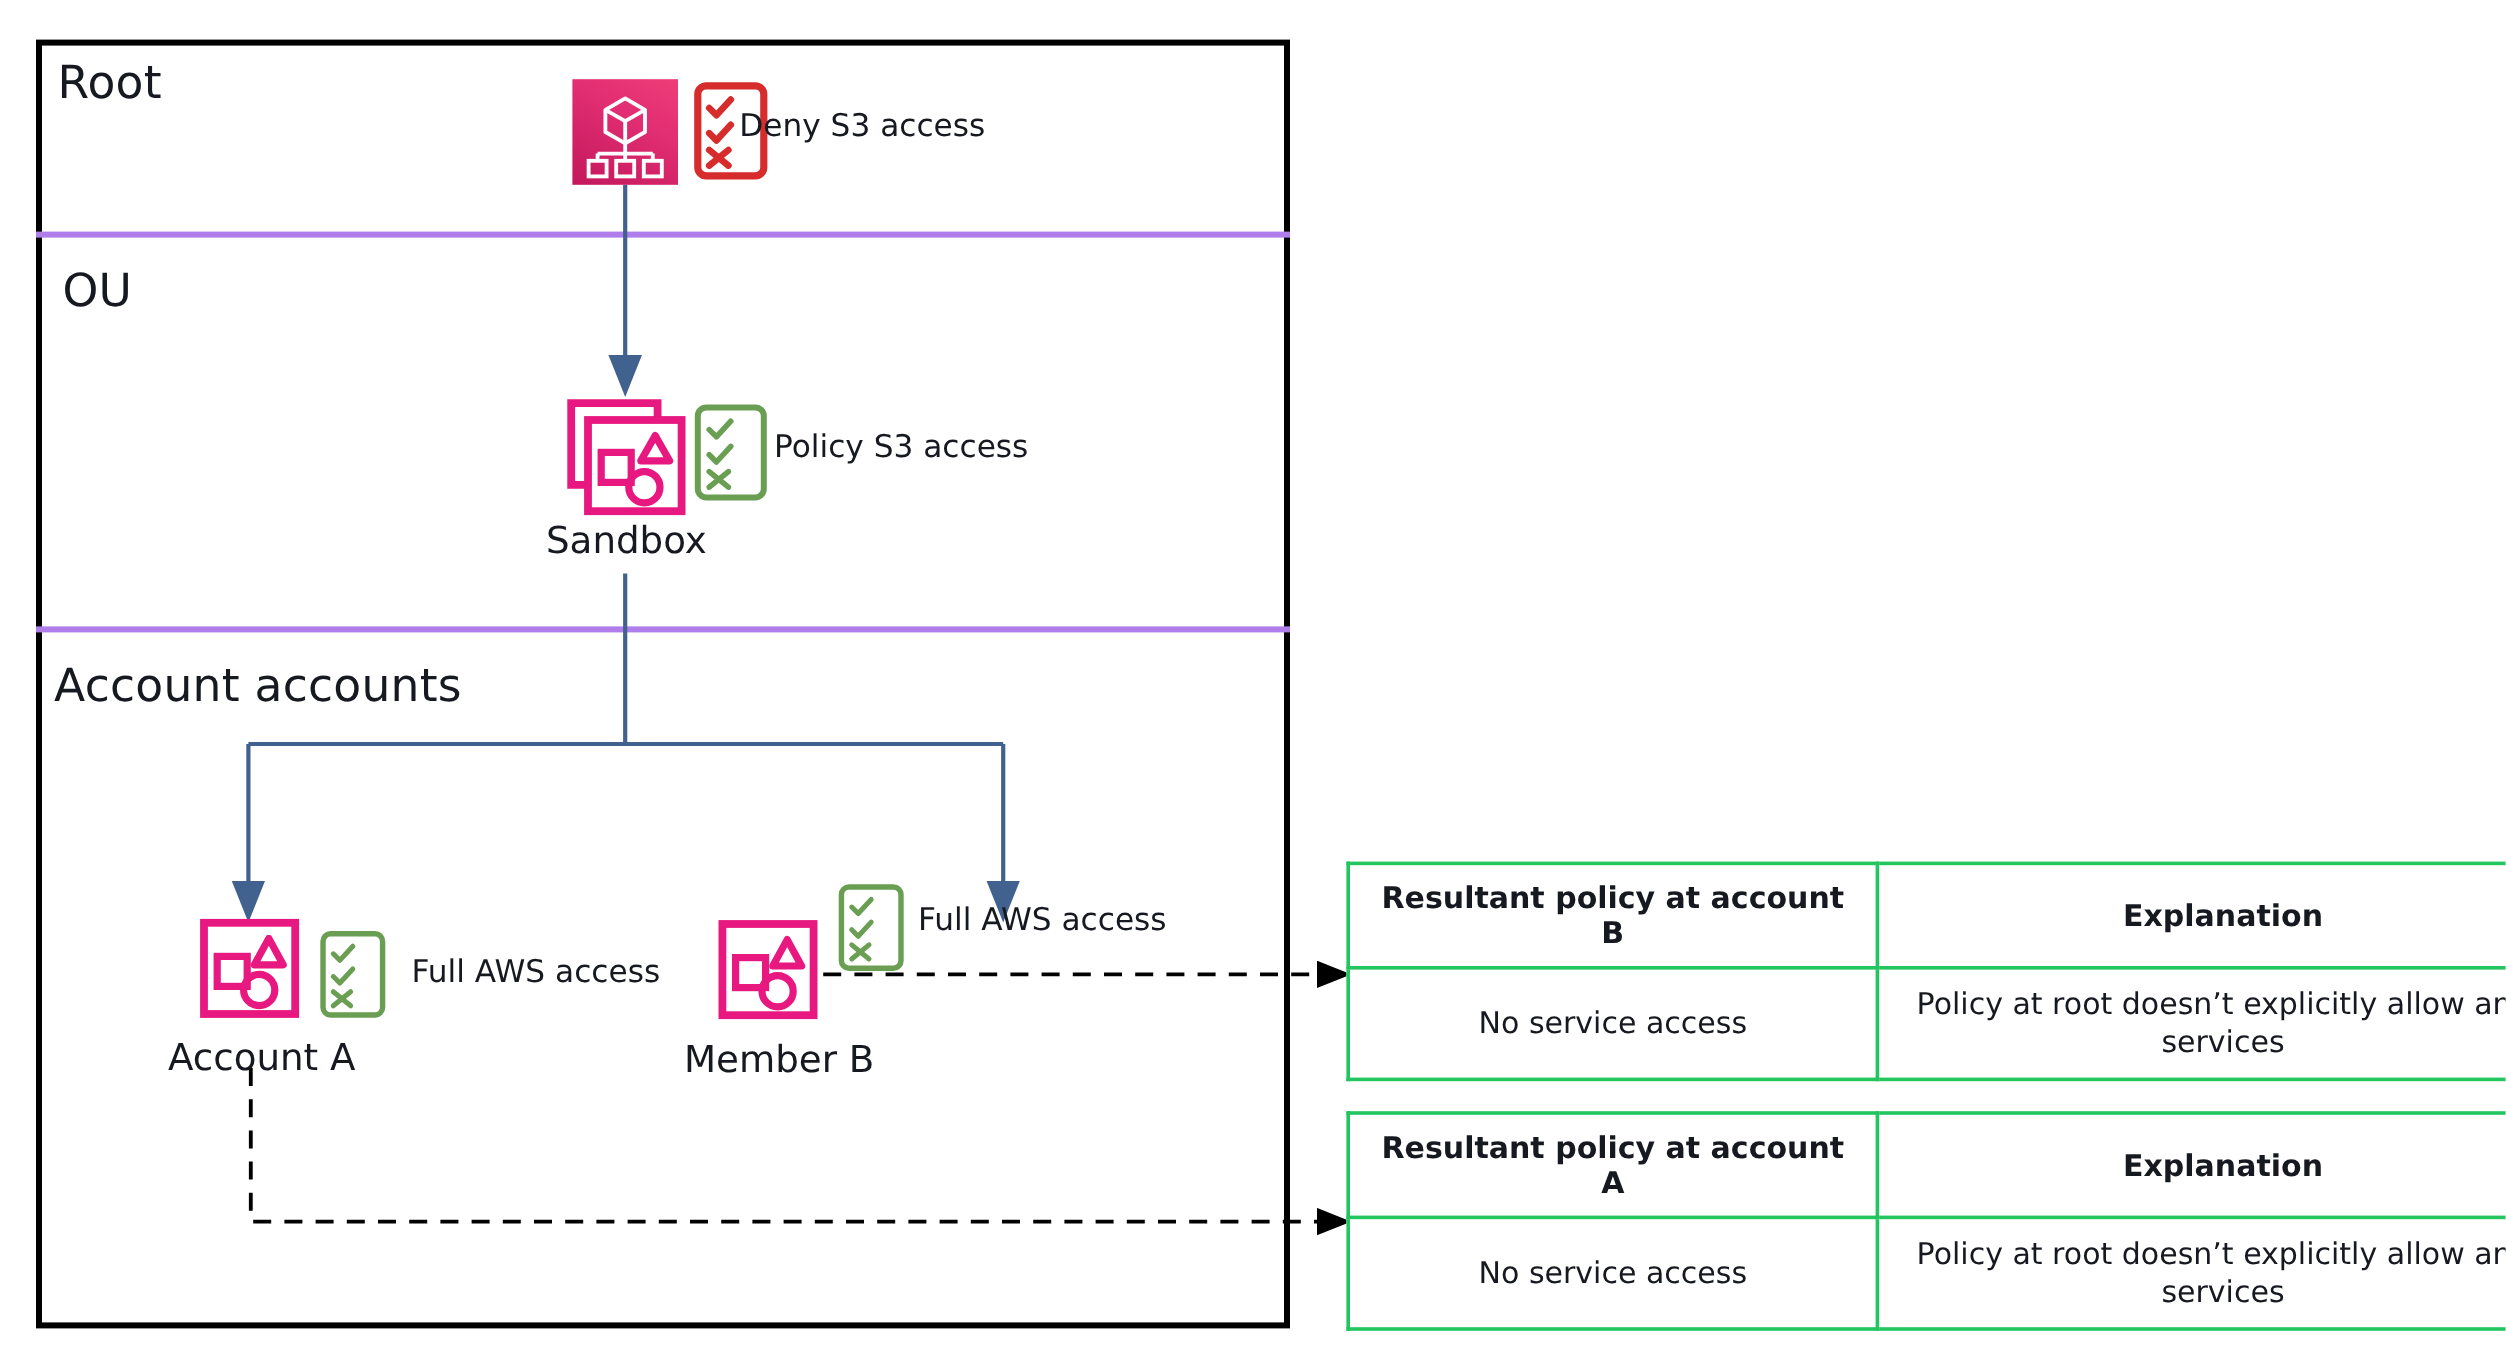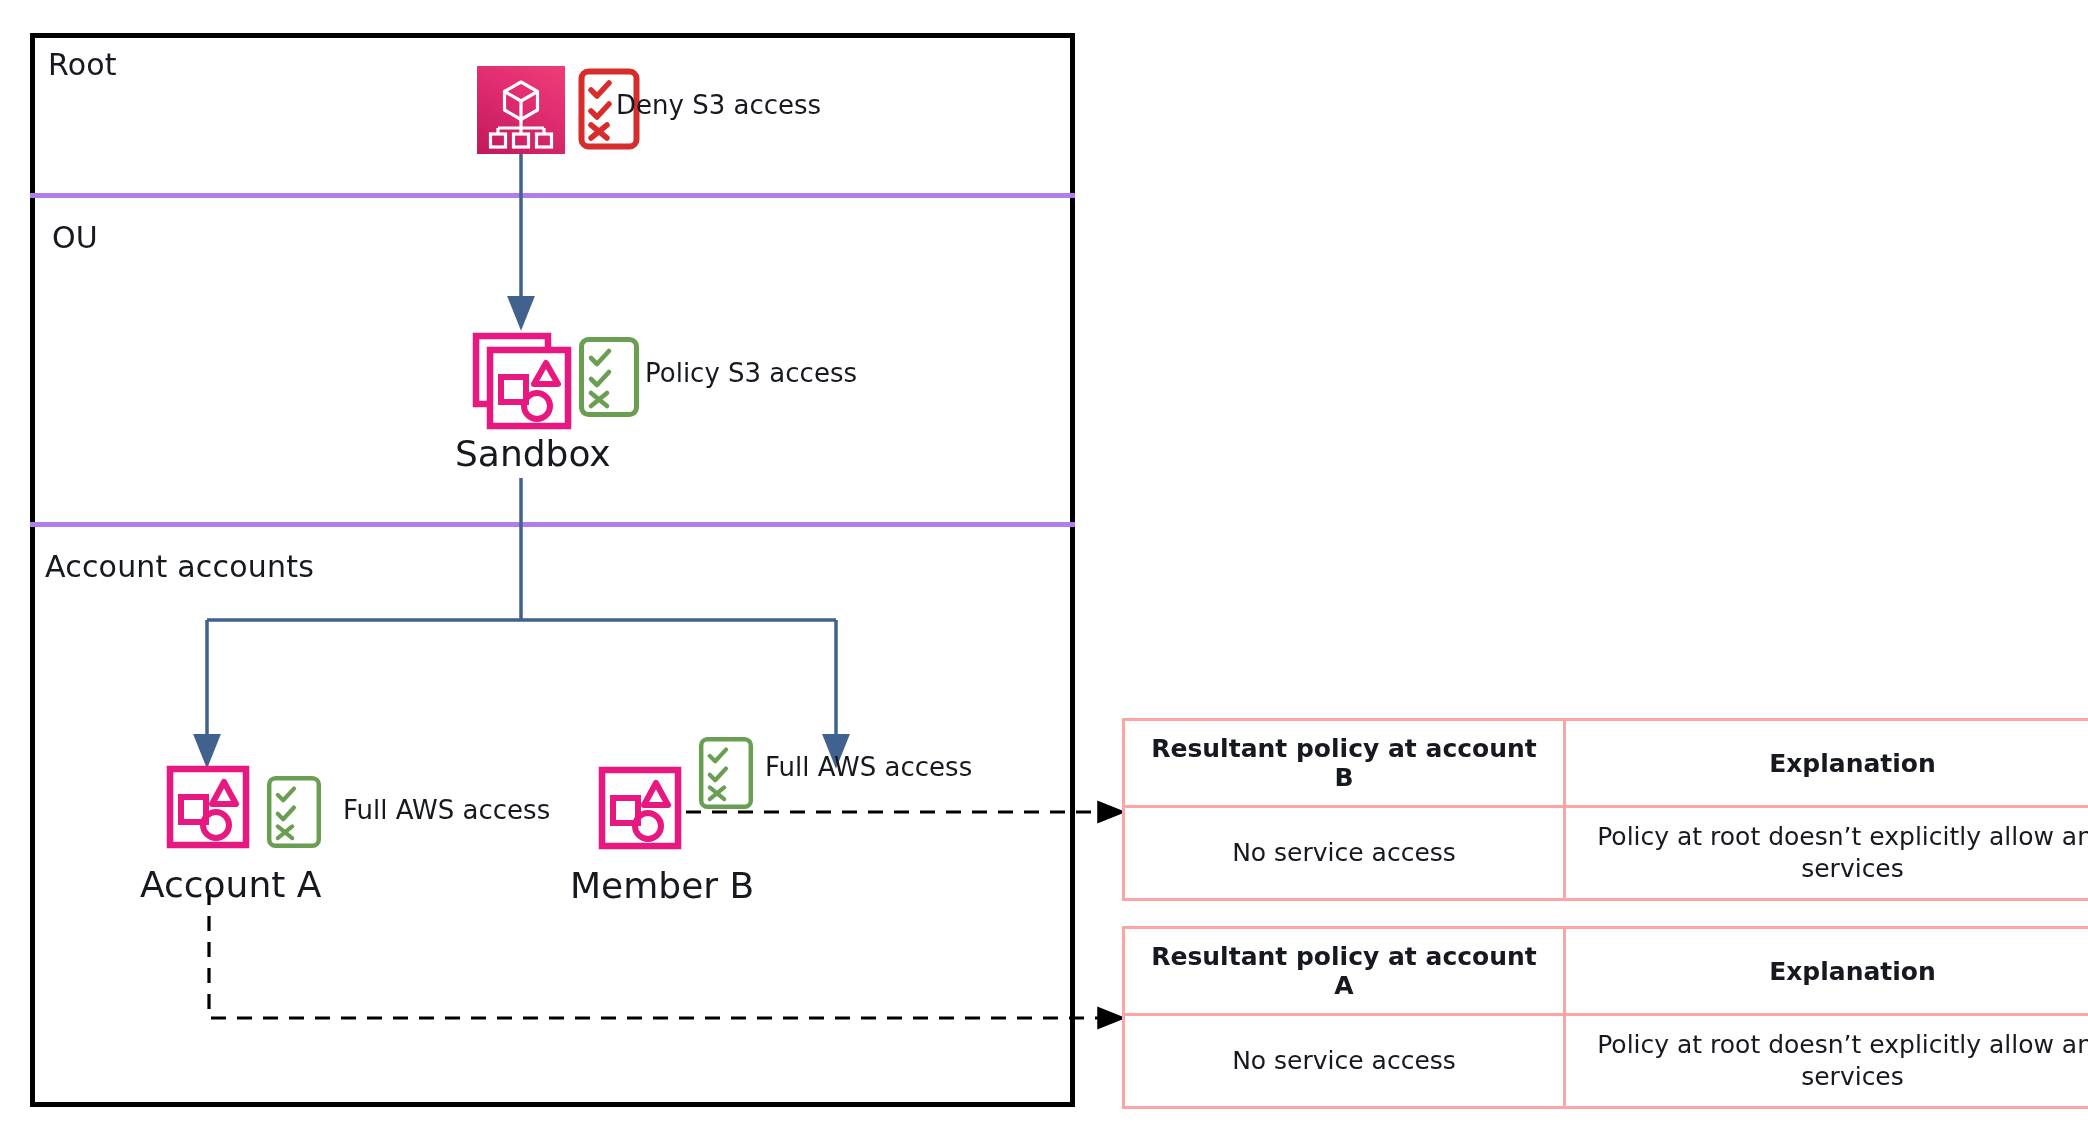--- a/index.html
+++ b/index.html
@@ -40,33 +40,33 @@
     width: 1045px;
     height: 5px;
     background: #b07eea;
   }
   #divider-ou     { top: 193px; }
   #divider-member { top: 522px; }
 
   .tier-label {
     position: absolute;
     color: #16191f;
-    font-size: 30px;
+    font-size: 38px;
     letter-spacing: 0.2px;
     white-space: nowrap;
   }
   #label-root    { left: 48px; top: 47px; }
   #label-ou      { left: 52px; top: 220px; }
   #label-member  { left: 45px; top: 549px; }
 
   
   .node-label {
     position: absolute;
     color: #16191f;
-    font-size: 36px;
+    font-size: 31px;
     white-space: nowrap;
   }
   #label-sandbox   { left: 455px; top: 433px; }
   #label-account-a { left: 140px; top: 864px; }
   #label-account-b { left: 570px; top: 865px; }
 
   
   .policy-text {
     position: absolute;
     color: #16191f;
@@ -132,21 +132,21 @@
   .result-table {
     position: absolute;
     border-collapse: collapse;
     table-layout: fixed;
     background: #ffffff;
   }
   #table-account-b { left: 1122px; top: 718px;  width: 955px; }
   #table-account-a { left: 1122px; top: 926px;  width: 955px; }
 
   .result-table td {
-    border: 3px solid #fca5a5;
+    border: 3px solid #22c55e;
     text-align: center;
     vertical-align: middle;
     color: #16191f;
     font-size: 25px;
     padding: 6px 14px;
   }
   .result-table .col-left  { width: 410px; }
   .result-table .col-right { width: 545px; }
   .result-table .hdr {
     font-weight: bold;

